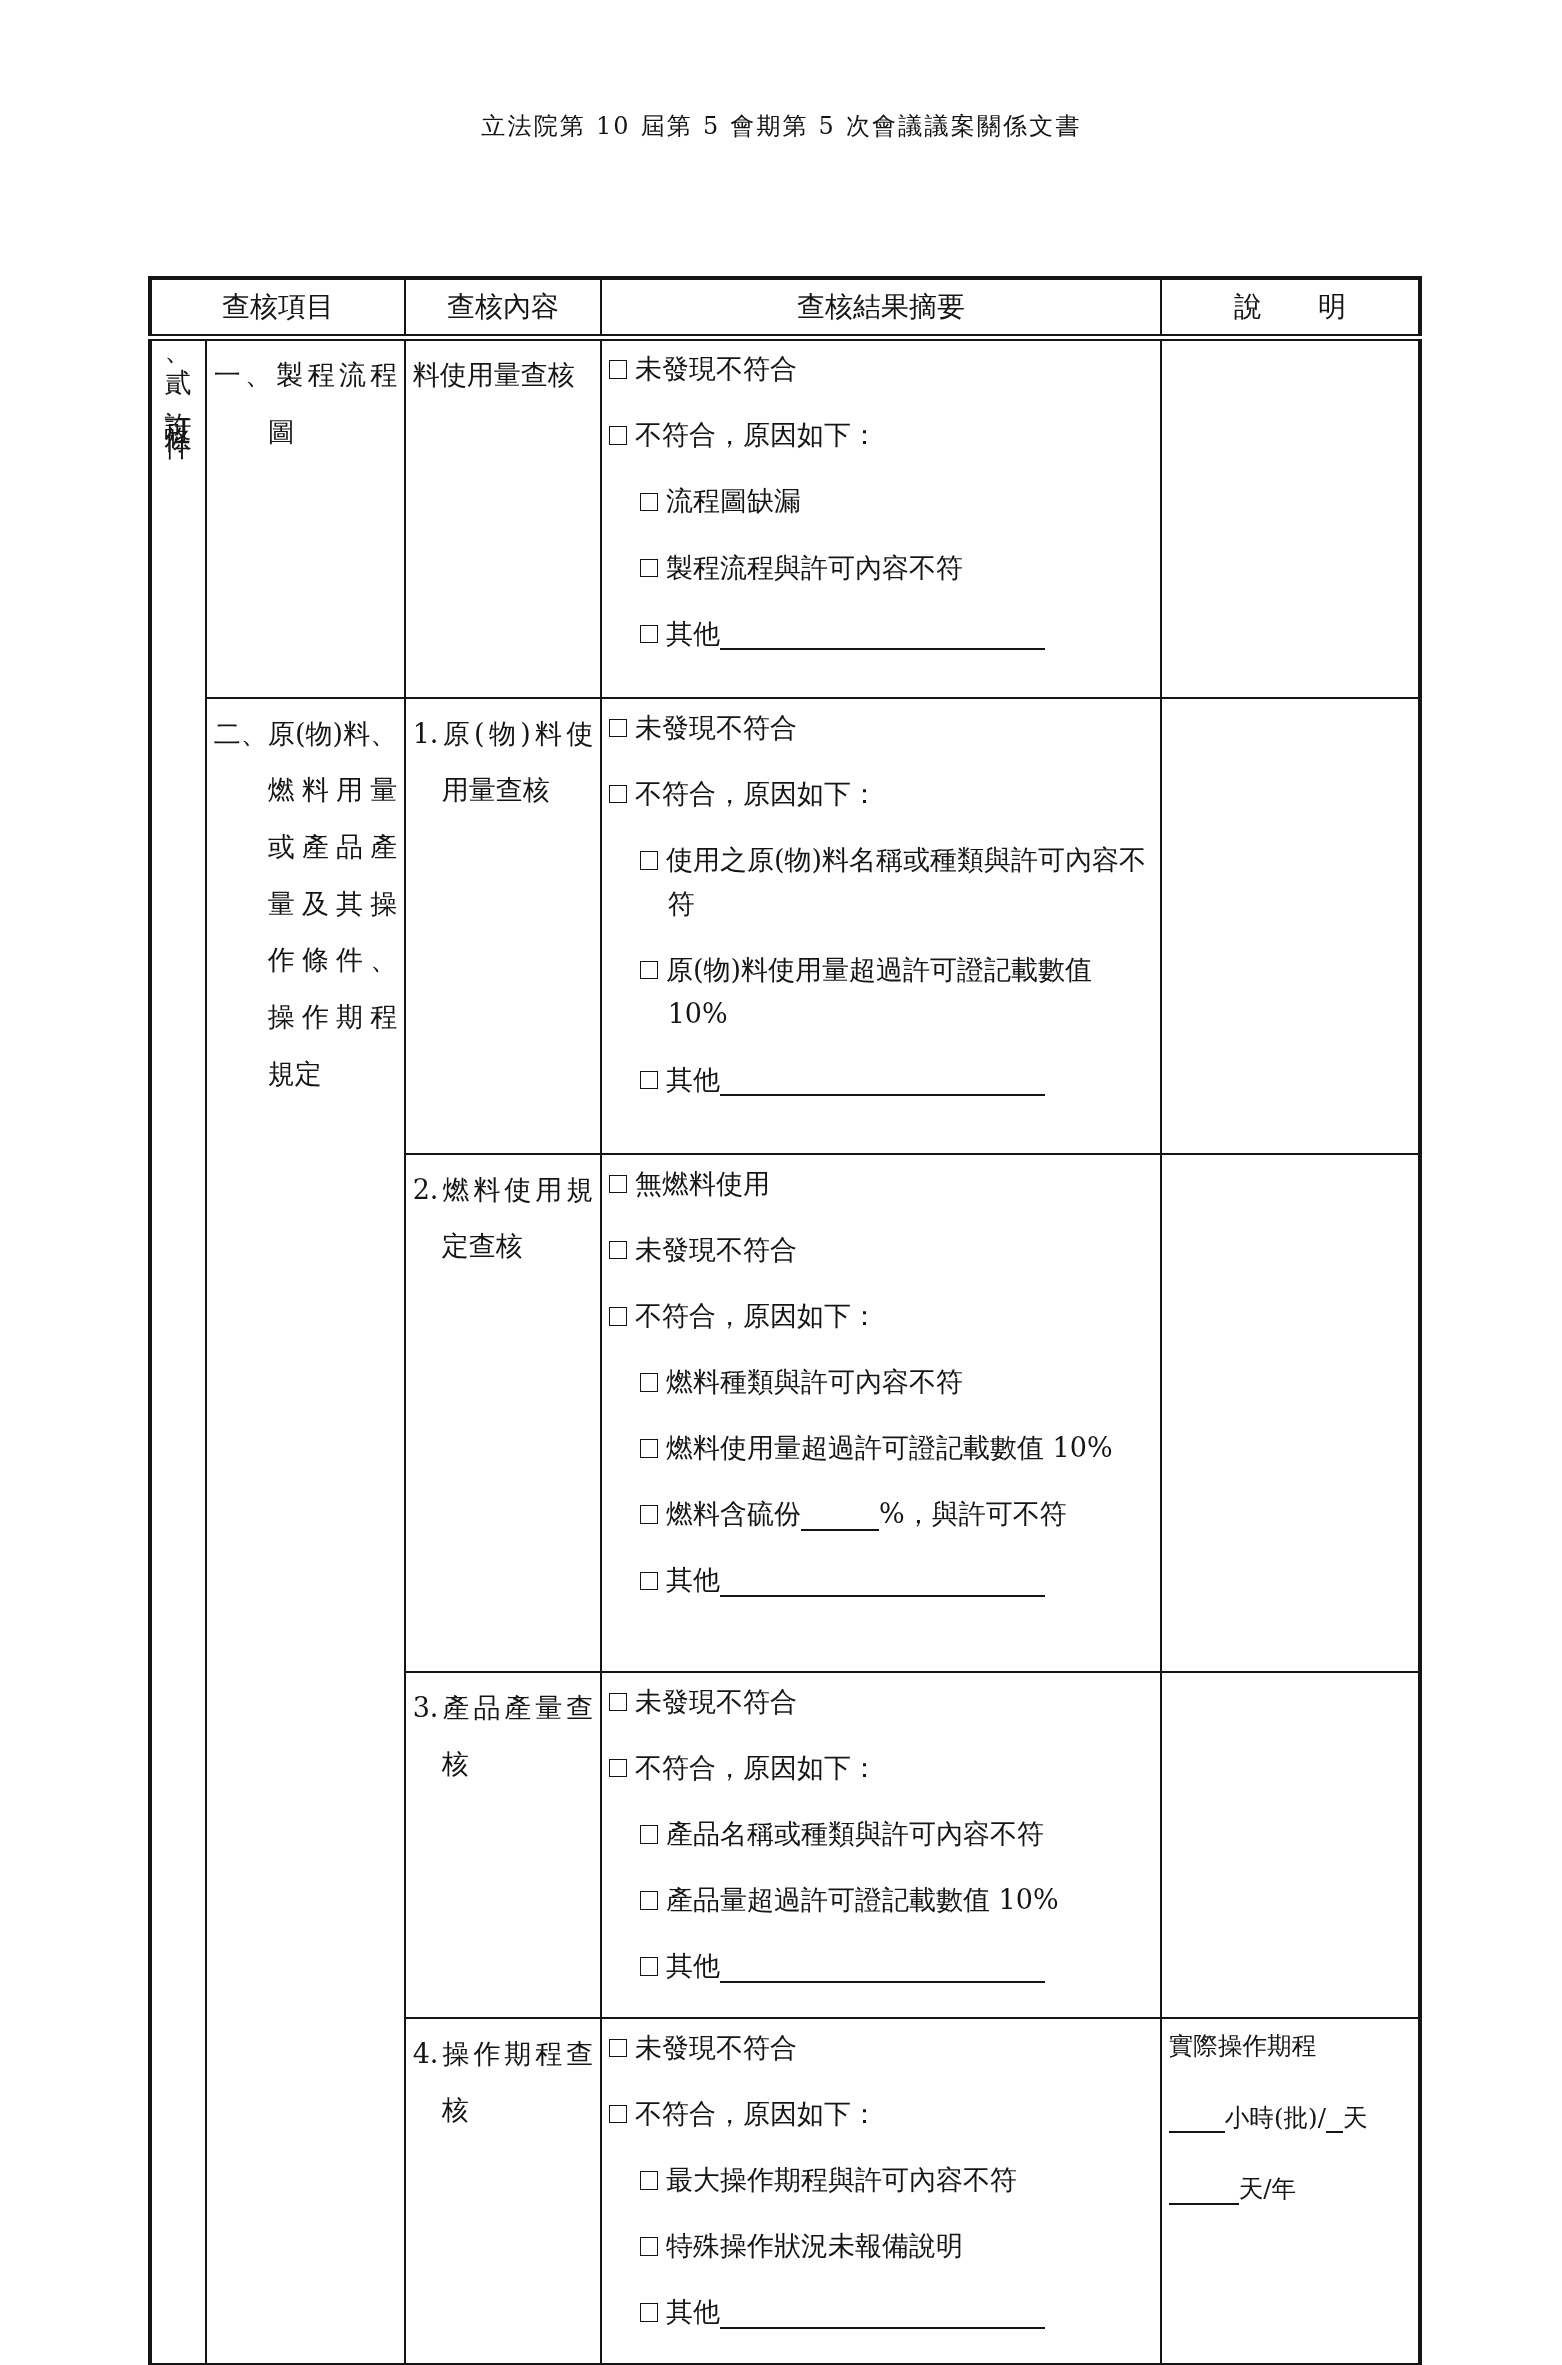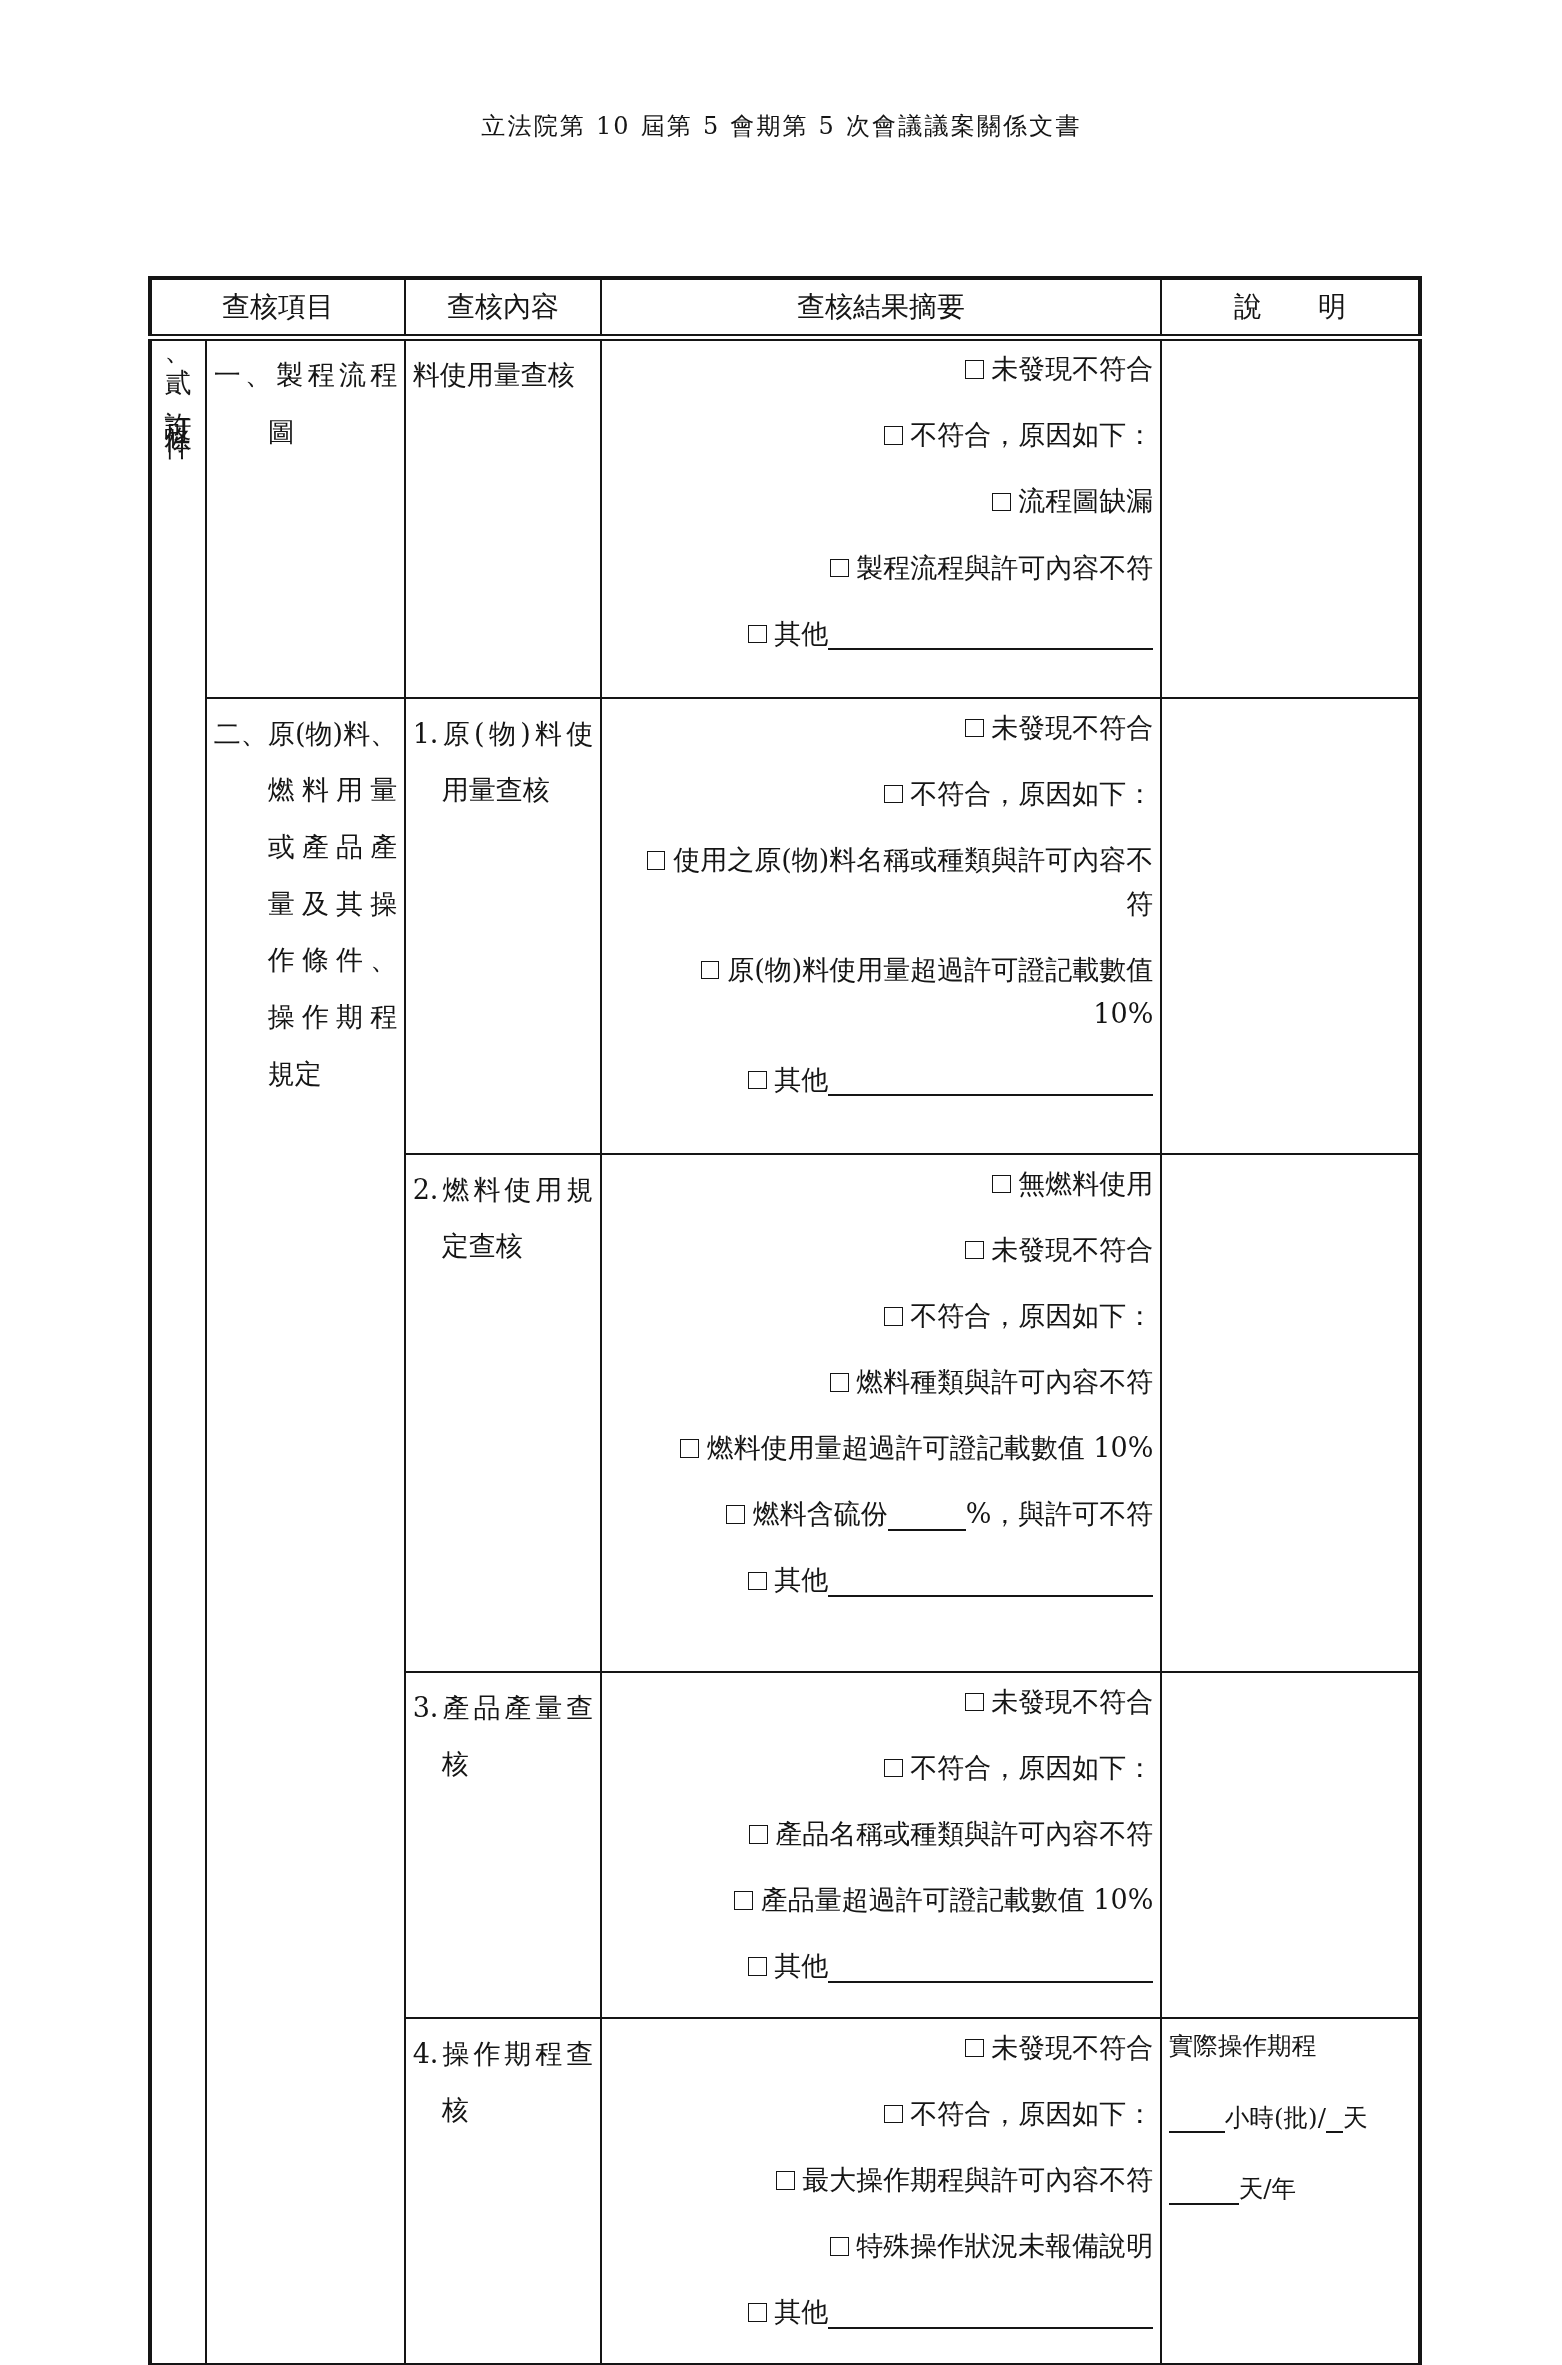--- a/index.html
+++ b/index.html
@@ -72,21 +72,21 @@
   }
 
   td.item-cell, td.content-cell {
     text-align: justify;
     line-height: 2.1;
     padding-top: 14.6px;
   }
   .hang2 { display: block; padding-left: 54px; text-indent: -54px; }
   .hang1 { display: block; padding-left: 29px; text-indent: -29px; }
 
-  td.summary-cell { padding-top: 11.2px; padding-left: 7.8px; text-align: right; }
+  td.summary-cell { padding-top: 11.2px; padding-left: 7.8px; }
   td.note-cell { padding-top: 14.6px; font-size: 24.6px; }
 
   .cl-item {
     line-height: 1.62;
     margin-bottom: 22.4px;
     padding-left: 28px;
     text-indent: -28px; 
   }
   .cl-item.indent-1 { margin-left: 31px; }
   td.note-cell .cl-item { padding-left: 0; text-indent: 0; margin-bottom: 32px; }

